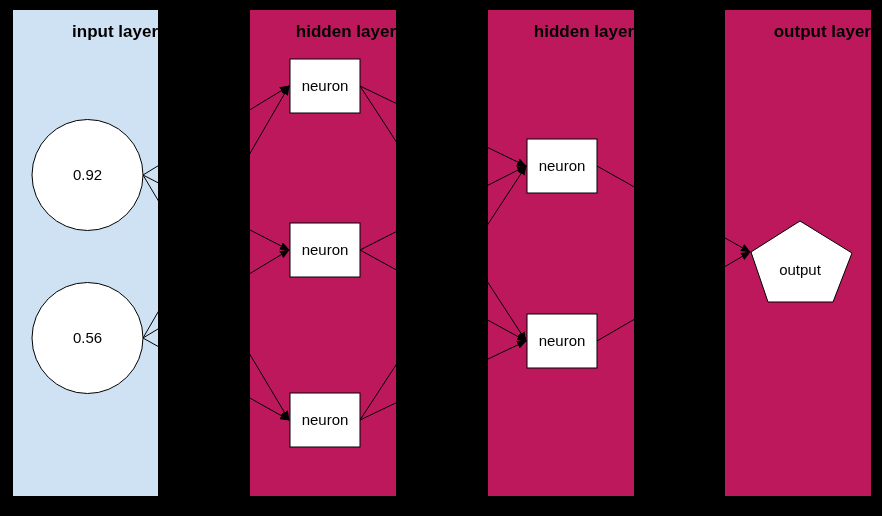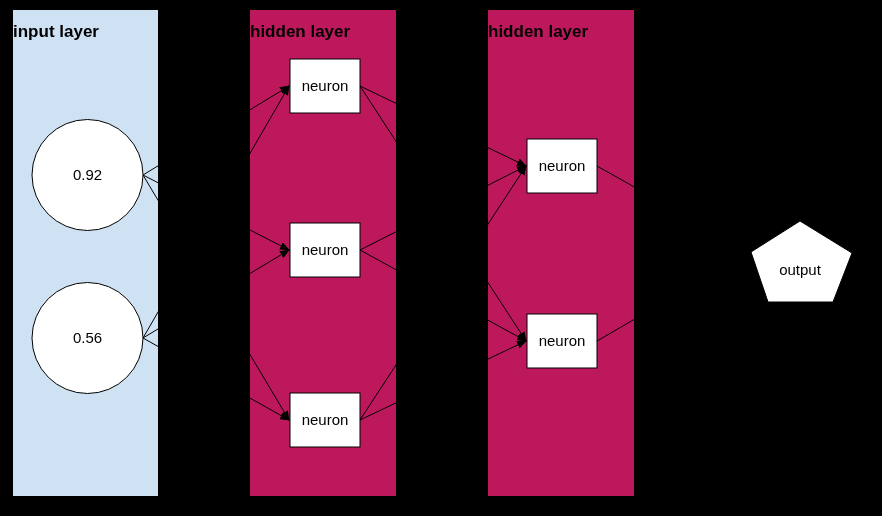--- a/index.html
+++ b/index.html
@@ -18,21 +18,21 @@
   .panel {
     position: absolute;
     top: 10px;
     height: 486px;
     background: #be185d;
   }
   .panel.input {
     background: #cfe2f3;
   }
   .panel-title {
-    text-align: left;
+    text-align: right;
     padding-top: 13px;
     font-size: 17px;
     font-weight: bold;
     color: #000000;
     line-height: 1.1;
   }
   svg.graph-overlay {
     position: absolute;
     left: 0;
     top: 0;
@@ -60,20 +60,23 @@
 <div class="canvas">
 
   <div class="panel input" style="left:13px;  width:145px;">
     <div class="panel-title">input layer</div>
   </div>
   <div class="panel" style="left:250px; width:146px;">
     <div class="panel-title">hidden layer</div>
   </div>
   <div class="panel" style="left:488px; width:146px;">
     <div class="panel-title">hidden layer</div>
+  </div>
+  <div class="panel" style="left:725px; width:146px;">
+    <div class="panel-title">output layer</div>
   </div>
 
   <svg class="graph-overlay" viewBox="0 0 882 516">
     <defs>
       <marker id="arrow" markerUnits="userSpaceOnUse" markerWidth="10" markerHeight="8" refX="9" refY="4" orient="auto">
         <path d="M0,0 L10,4 L0,8 z" fill="#000000"></path>
       </marker>
     </defs>
 
     <g>

